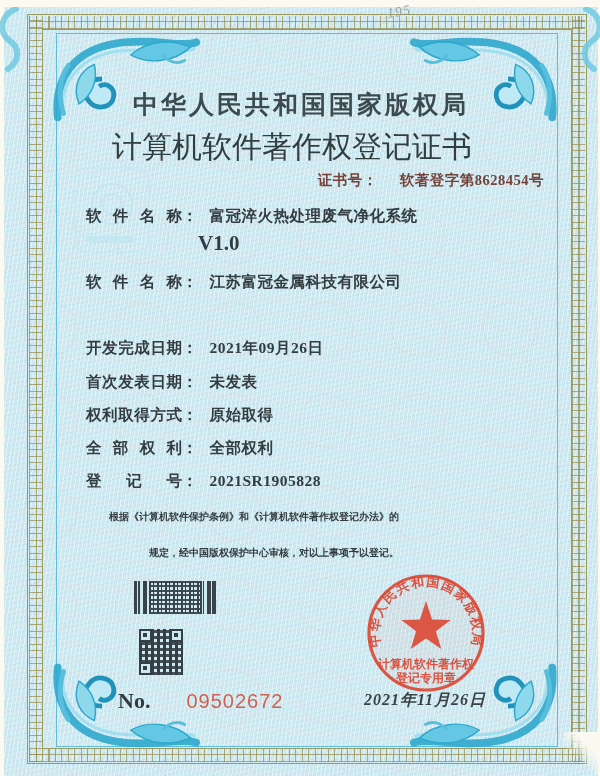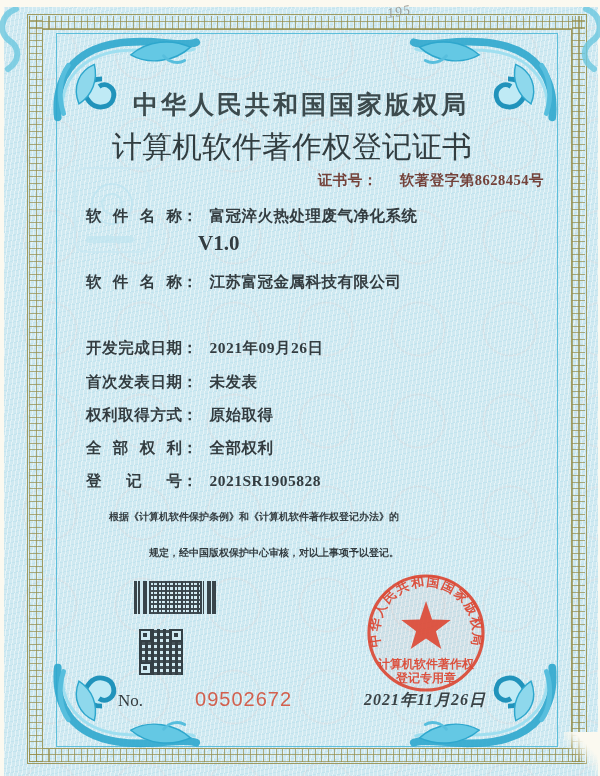--- a/index.html
+++ b/index.html
@@ -85,21 +85,21 @@
     background-image:
       repeating-linear-gradient(0deg,rgba(52,63,69,.9) 0 3px,transparent 3px 6px),
       repeating-linear-gradient(90deg,#343f45 0 3px,rgba(207,233,241,.95) 3px 6px);}
   .finder{position:absolute;width:13px;height:13px;border:2.5px solid #343f45;background:#cfe9f1;box-sizing:border-box;}
   .finder::after{content:"";position:absolute;left:2px;top:2px;width:4px;height:4px;background:#343f45;}
   .finder.tl{left:0;top:0;}
   .finder.tr{right:0;top:0;}
   .finder.bl{left:0;bottom:0;}
   
   .serial{position:absolute;left:114px;top:681px;white-space:nowrap;}
-  .serial .no{font-size:17px;font-weight:normal;color:#343b3e;margin-right:24px;}
+  .serial .no{font-size:22px;font-weight:bold;color:#343b3e;margin-right:8px;}
   .serial .num{font-family:Liberation Sans, sans-serif;font-size:20px;color:#d2604e;letter-spacing:1px;margin-left:28px;}
   
   .seal{position:absolute;left:358px;top:562px;width:128px;height:128px;}
   .issuedate{position:absolute;left:360px;top:683px;font-size:16px;font-weight:bold;
     color:#3a4245;letter-spacing:1px;white-space:nowrap;font-style:italic;}
 </style>
 </head>
 <body>
 
 <div class="page">

